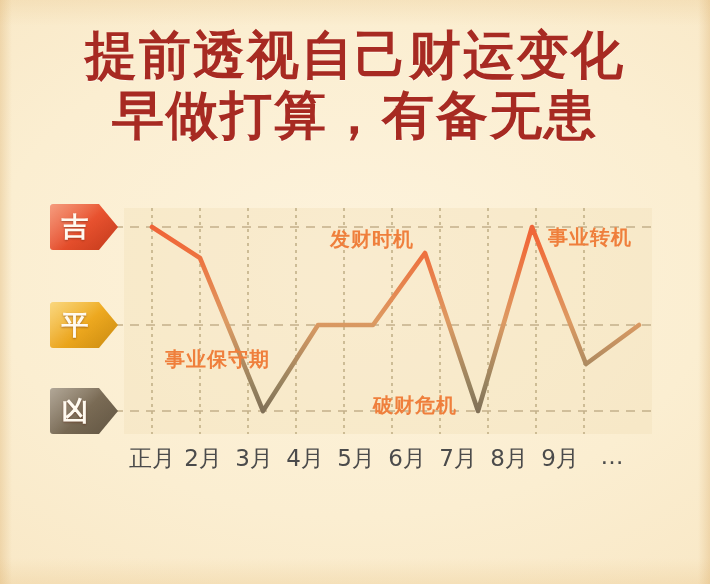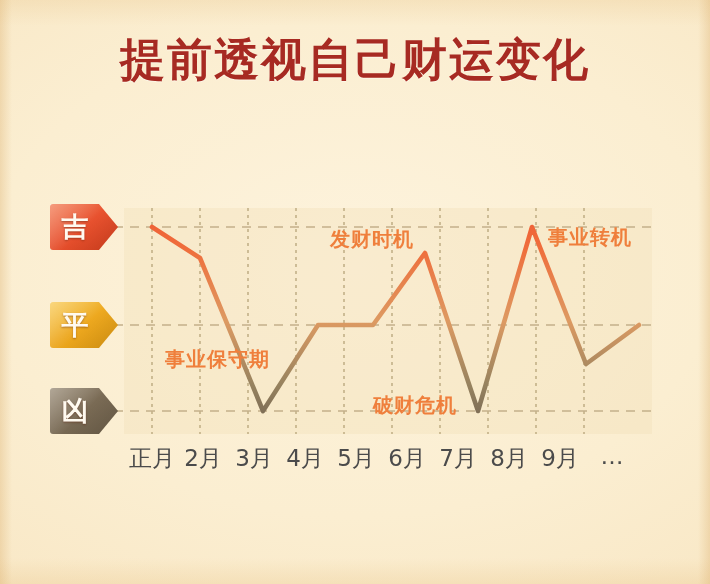--- a/index.html
+++ b/index.html
@@ -43,23 +43,23 @@
   
   .title-block {
     position: absolute;
     top: 30px;
     left: 0;
     width: 710px;
     text-align: center;
     z-index: 5;
   }
   .title-line {
-    font-family: Liberation Sans, sans-serif;
+    font-family: Liberation Mono, monospace;
     font-weight: bold;
-    font-size: 45px;
+    font-size: 52px;
     line-height: 60px;
     letter-spacing: 2px;
     color: #a72a22;
     text-shadow: 0 1px 0 rgba(255,255,255,.45);
     white-space: nowrap;
   }
 
   
   .chart-area {
     position: absolute;
@@ -145,20 +145,21 @@
     font-family: "DejaVu Sans", "Liberation Sans", sans-serif;
   }
 </style>
 </head>
 <body>
 
 <div id="page">
 
   <div class="title-block">
     <div class="title-line">提前透视自己财运变化</div>
+    <div class="title-line">早做打算，有备无患</div>
   </div>
 
   <div class="chart-area">
     <svg class="chart-svg" id="chart-svg" width="710" height="584">
         <rect x="124" y="208" width="528" height="226" fill="rgba(243,223,183,0.38)"></rect>
         <line x1="152" y1="208" x2="152" y2="434" stroke="#bba97f" stroke-width="1.4" stroke-dasharray="3 4"></line>
         <line x1="200" y1="208" x2="200" y2="434" stroke="#bba97f" stroke-width="1.4" stroke-dasharray="3 4"></line>
         <line x1="248" y1="208" x2="248" y2="434" stroke="#bba97f" stroke-width="1.4" stroke-dasharray="3 4"></line>
         <line x1="296" y1="208" x2="296" y2="434" stroke="#bba97f" stroke-width="1.4" stroke-dasharray="3 4"></line>
         <line x1="344" y1="208" x2="344" y2="434" stroke="#bba97f" stroke-width="1.4" stroke-dasharray="3 4"></line>

